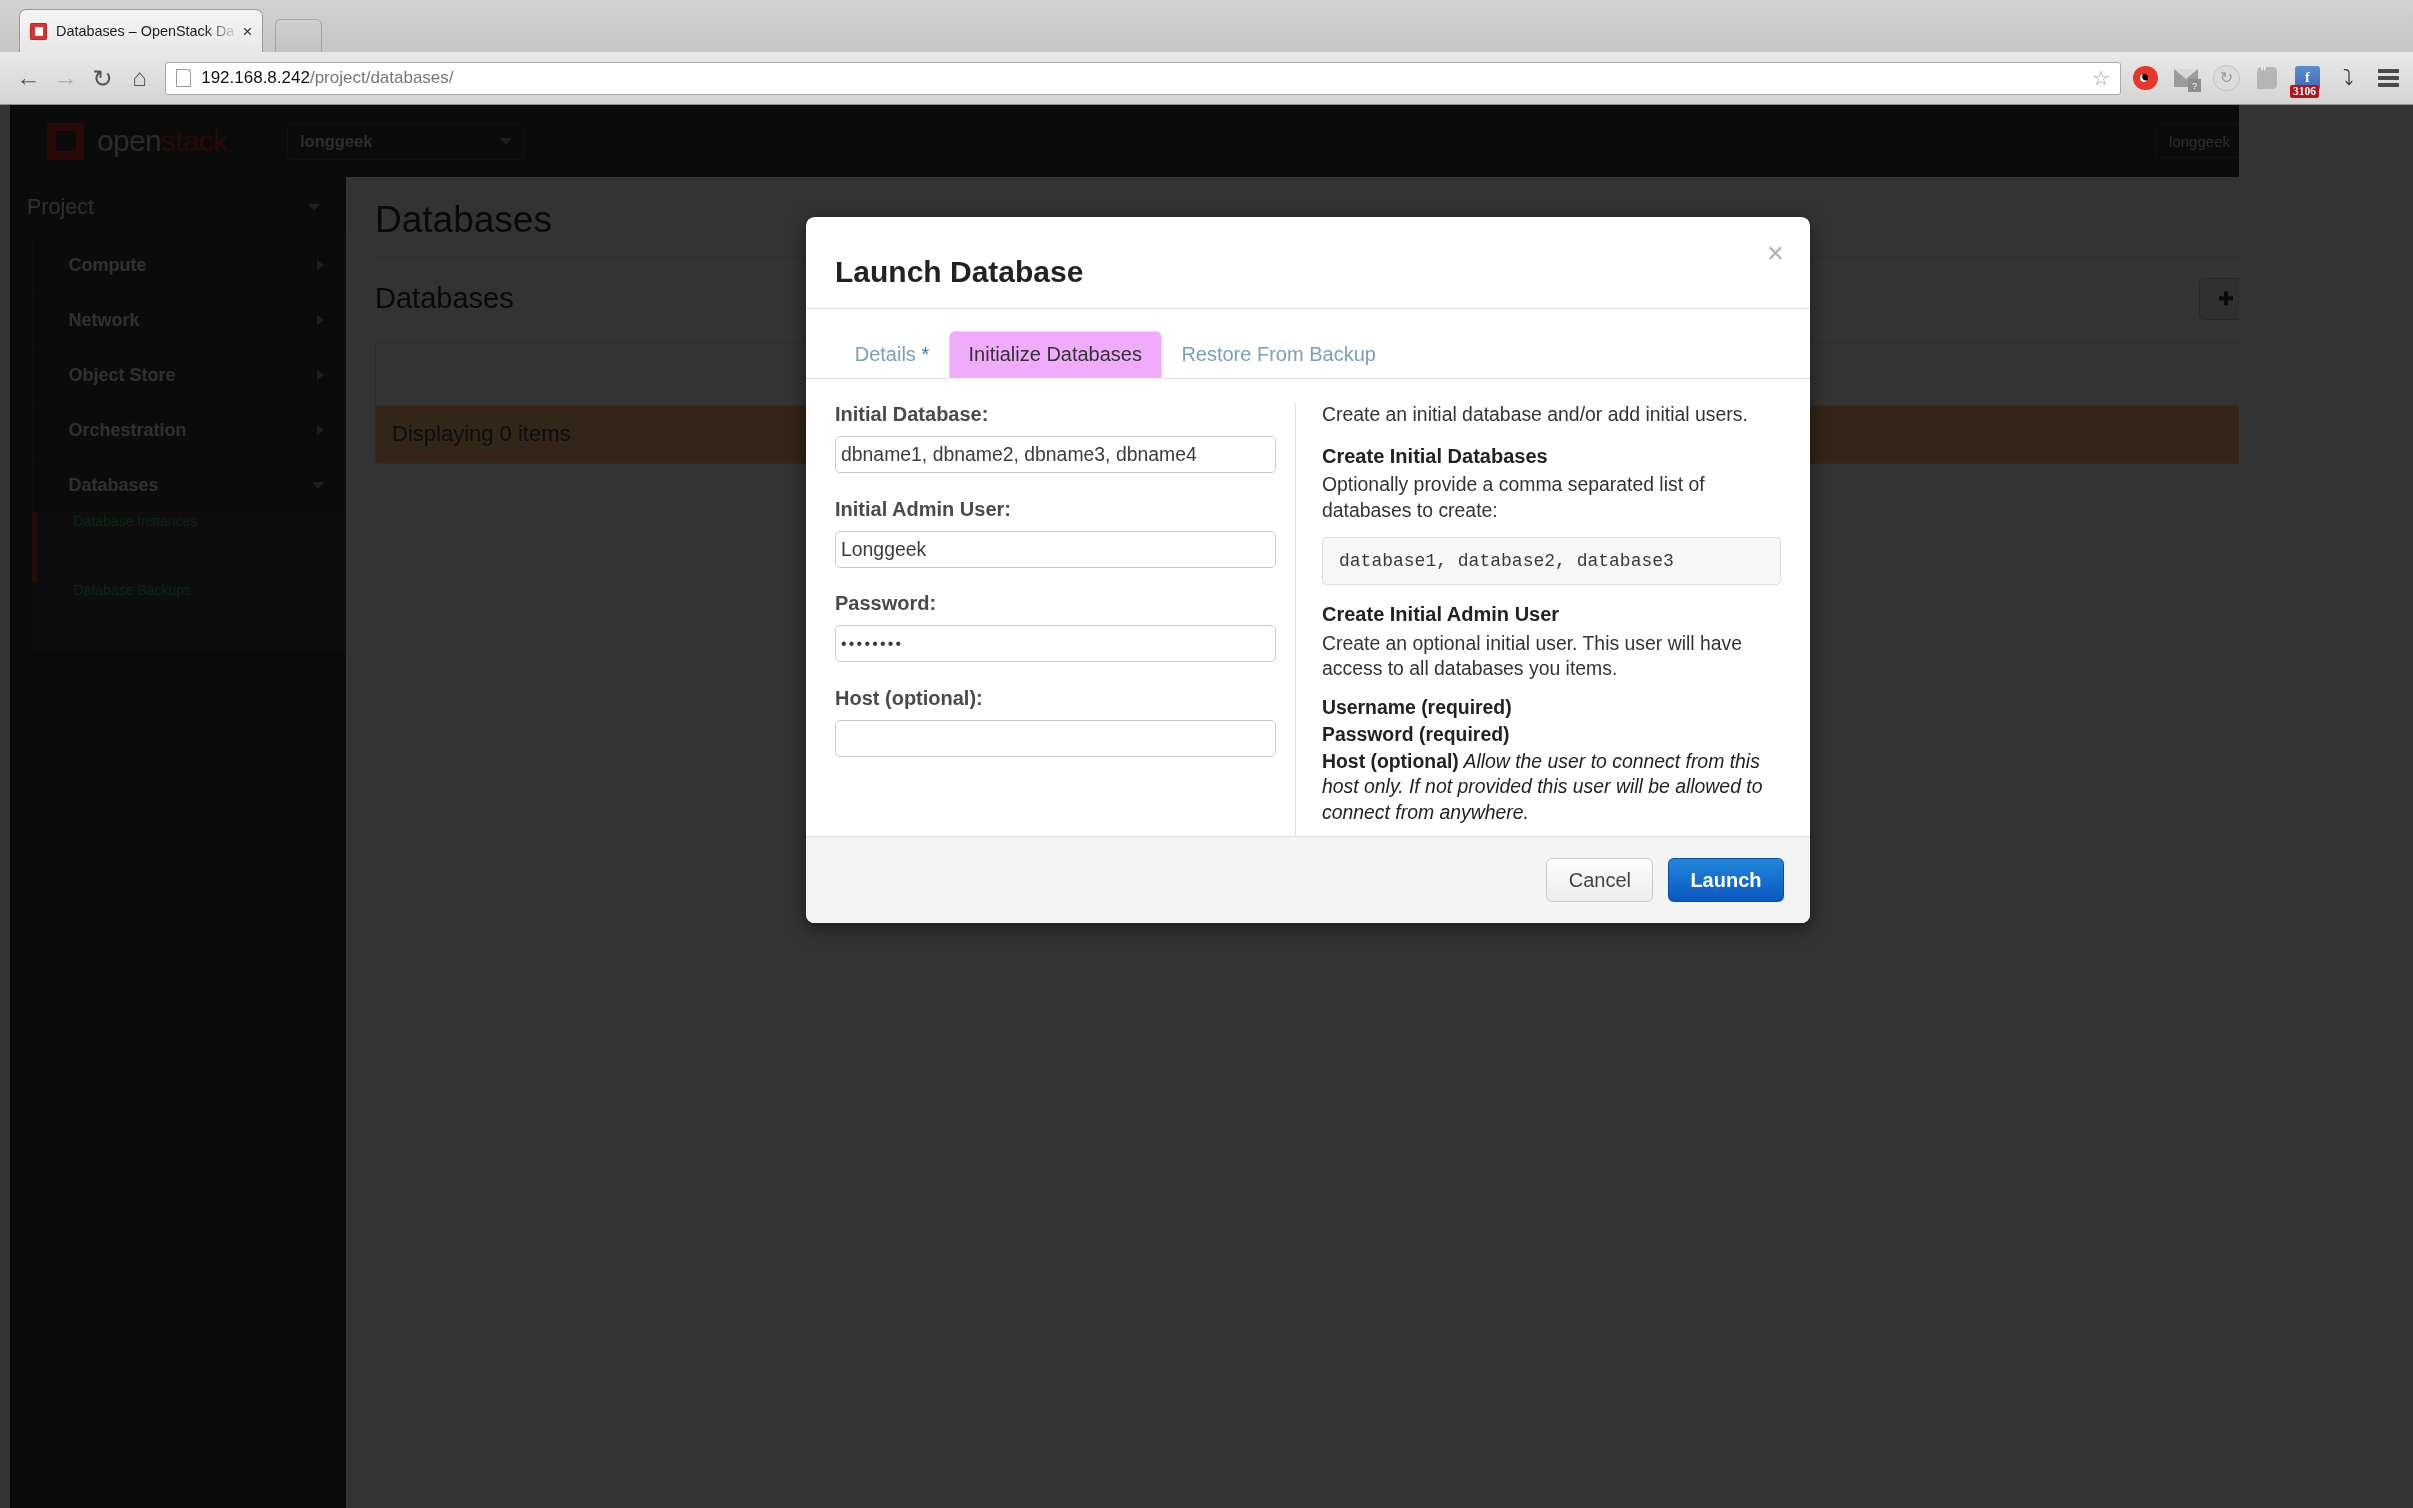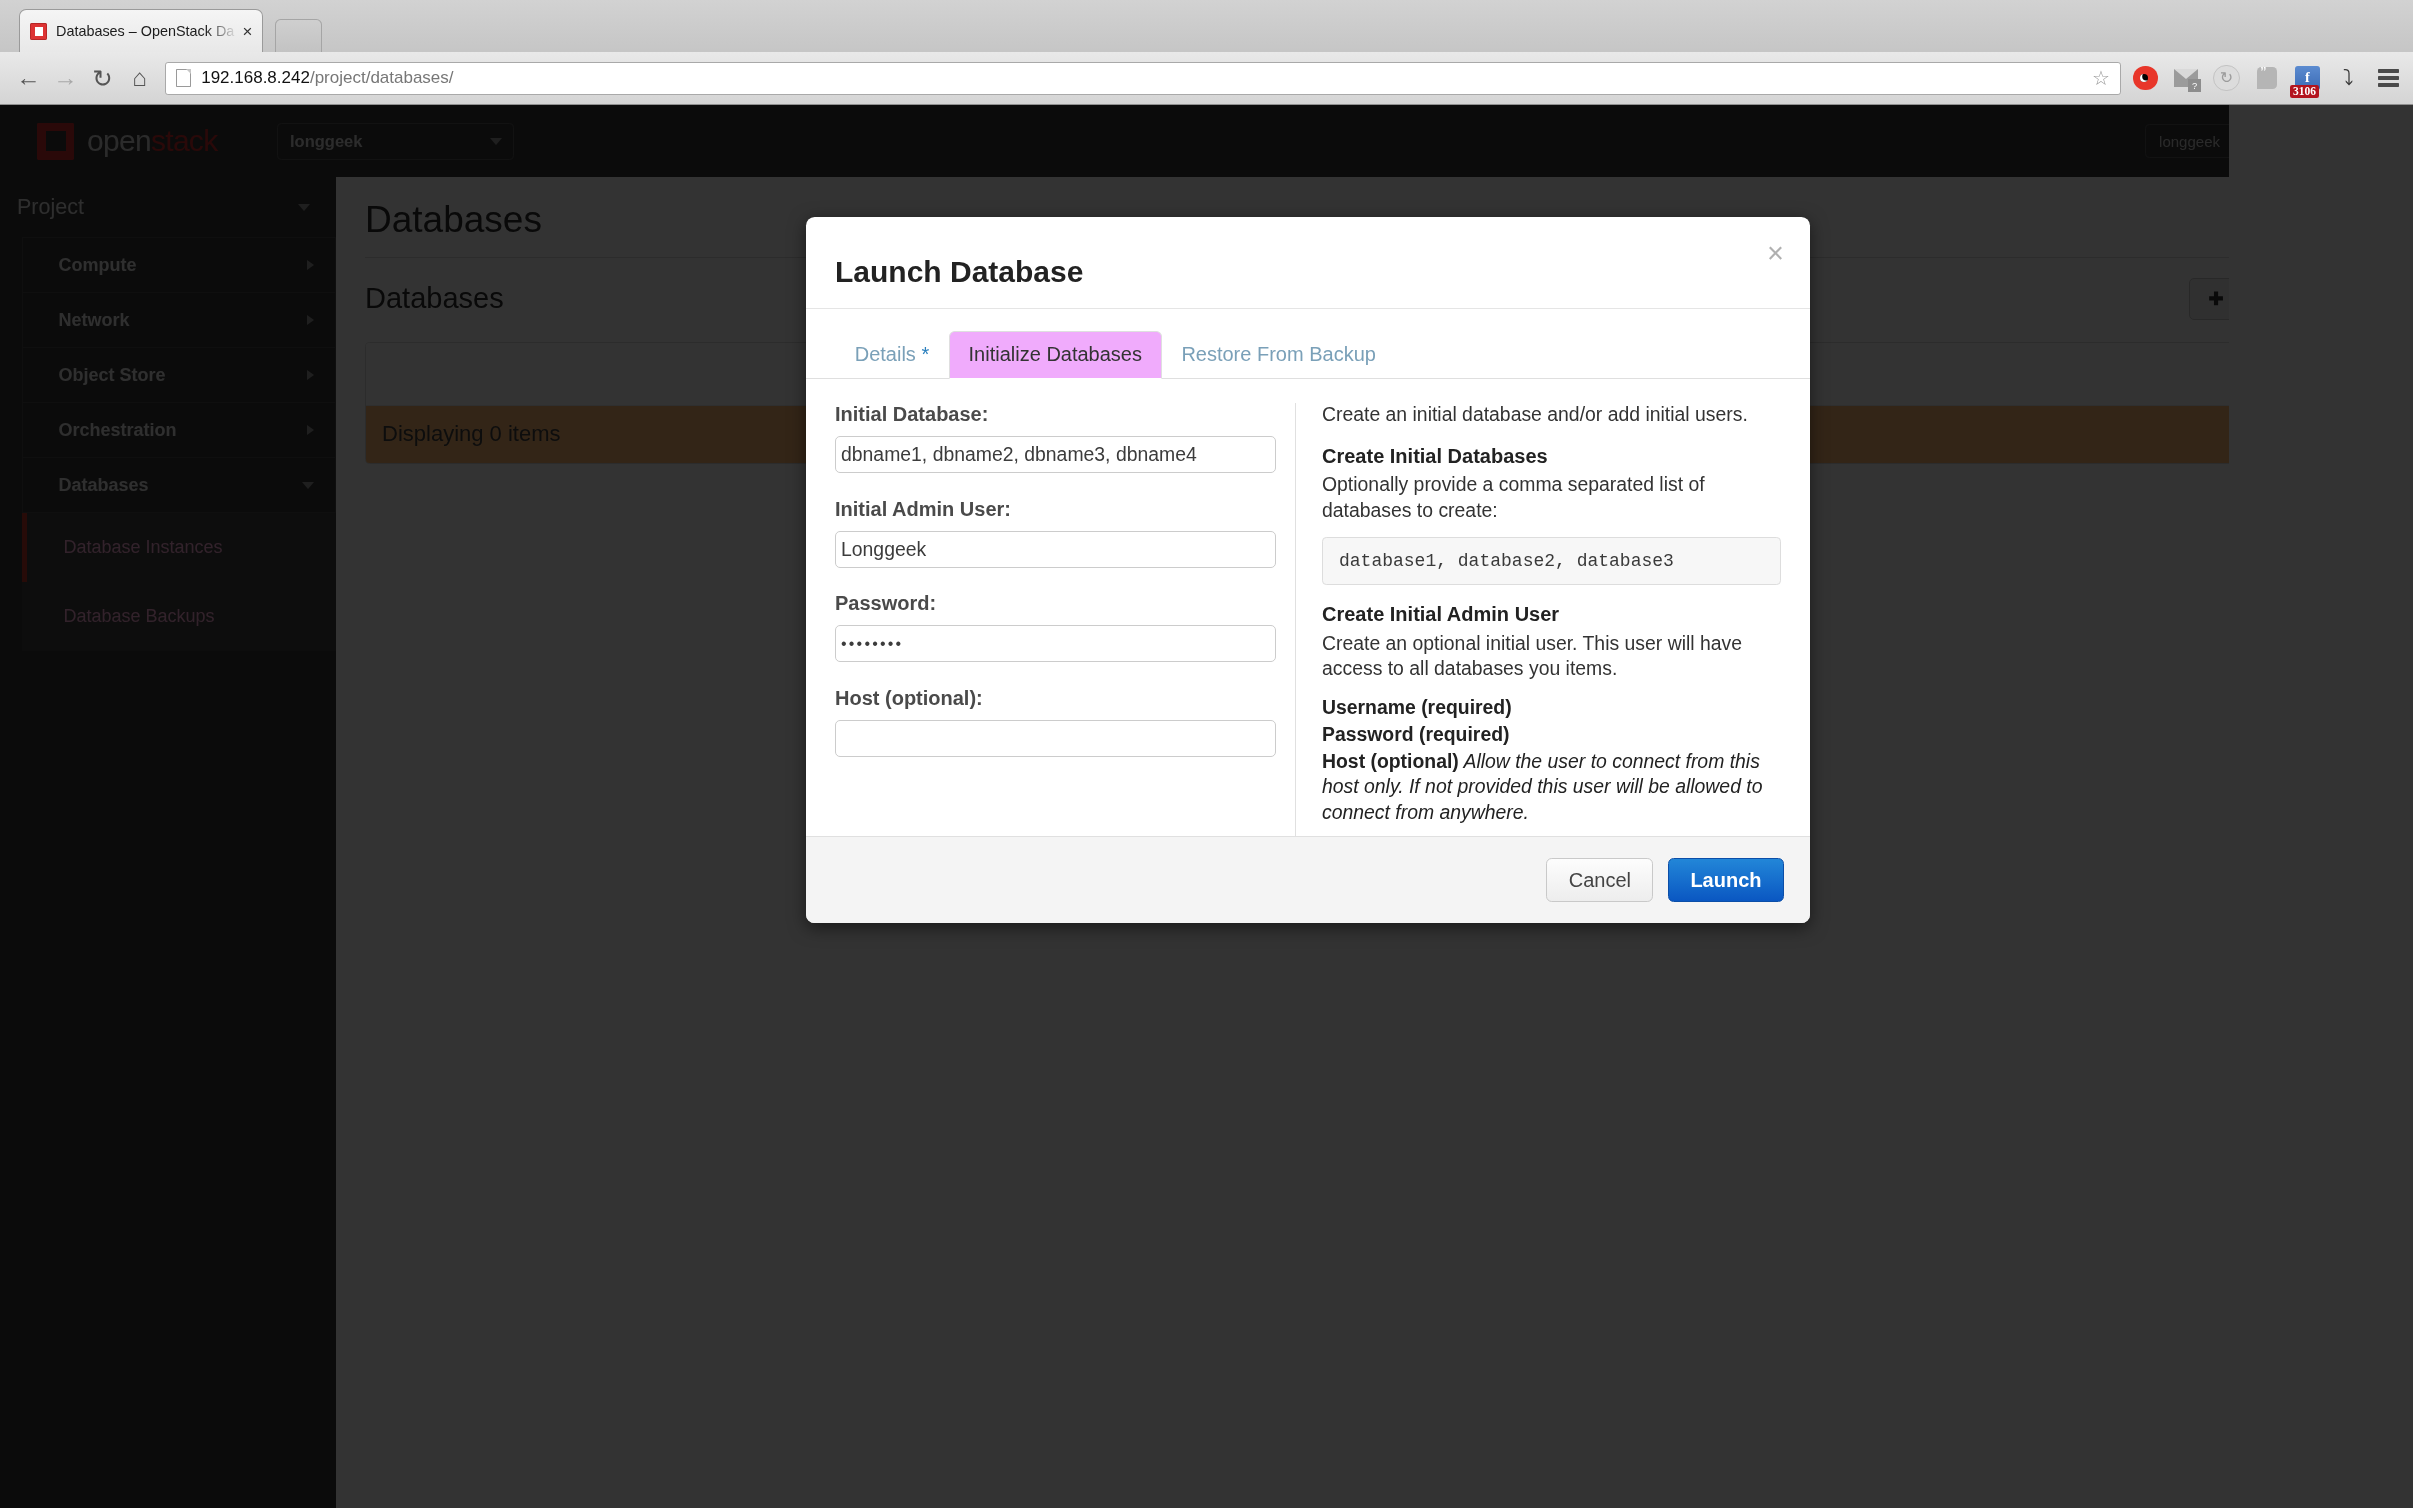--- a/index.html
+++ b/index.html
@@ -135,21 +135,21 @@
   .hangout{width:20px;height:21.5px;background:#b5b5b5;border-radius:4.3px 4.3px 4.3px 0;position:relative;}
   .hangout::after{content:"\201D";position:absolute;left:3.6px;top:-3.6px;font-size:17px;color:#fff;}
   .fb{width:24.4px;height:24.4px;background:linear-gradient(180deg,#5b8bd0,#3b6bb5);border-radius:2.9px;color:#fff;font-size:14.4px;font-weight:bold;display:flex;align-items:center;justify-content:center;font-family:"Liberation Serif",serif;}
   .fb-badge{position:absolute;left:-2.9px;bottom:-5.7px;background:#b3141e;color:#fff;font-size:11.5px;font-weight:bold;padding:0 2.9px;border-radius:2.2px;line-height:13px;}
   .dl{font-size:21.5px;color:#3a3a3a;transform:rotate(0deg);}
   .hamburger{display:flex;flex-direction:column;gap:3.6px;}
   .hamburger span{display:block;width:21.5px;height:3.6px;background:#4a4a4a;border-radius:0.7px;}
 
   
   .page {
-    position: absolute; left: 0; top: 105px;
+    position: absolute; left: 10px; top: 105px;
     width: 2229px; height: 1404px;
     background: #ffffff;
     overflow: hidden;
   }
   .os-header {
     position: absolute; left:0; top:0;
     width: 2413px; height: 72px;
     background: #3a3a3a;
     display:flex; align-items:center;
   }
@@ -223,23 +223,23 @@
     color:#eaeaea;
     font-size:18px; font-weight:bold;
   }
   .caret-right { width:0;height:0;border-top:5.7px solid transparent;border-bottom:5.7px solid transparent;border-left:7.2px solid #9d9d9d;}
   .side-sub {
     margin-left: 21.5px;
     background: #424242;
   }
   .side-subitem {
     height: 69px;
-    display:flex; align-items:center;
+    display:flex; 
     padding-left: 37px;
-    color:#f9a8d4; font-size:18px;
+    color:#22c55e; font-size:14px;
     border-left: 5px solid transparent;
     box-sizing: border-box;
   }
   .side-subitem.active { border-left-color:#c0392b; }
 
   
   .content {
     position:absolute; left:336px; top:72px;
     width: 2077px; height: 1332px;
     background: #ffffff;

